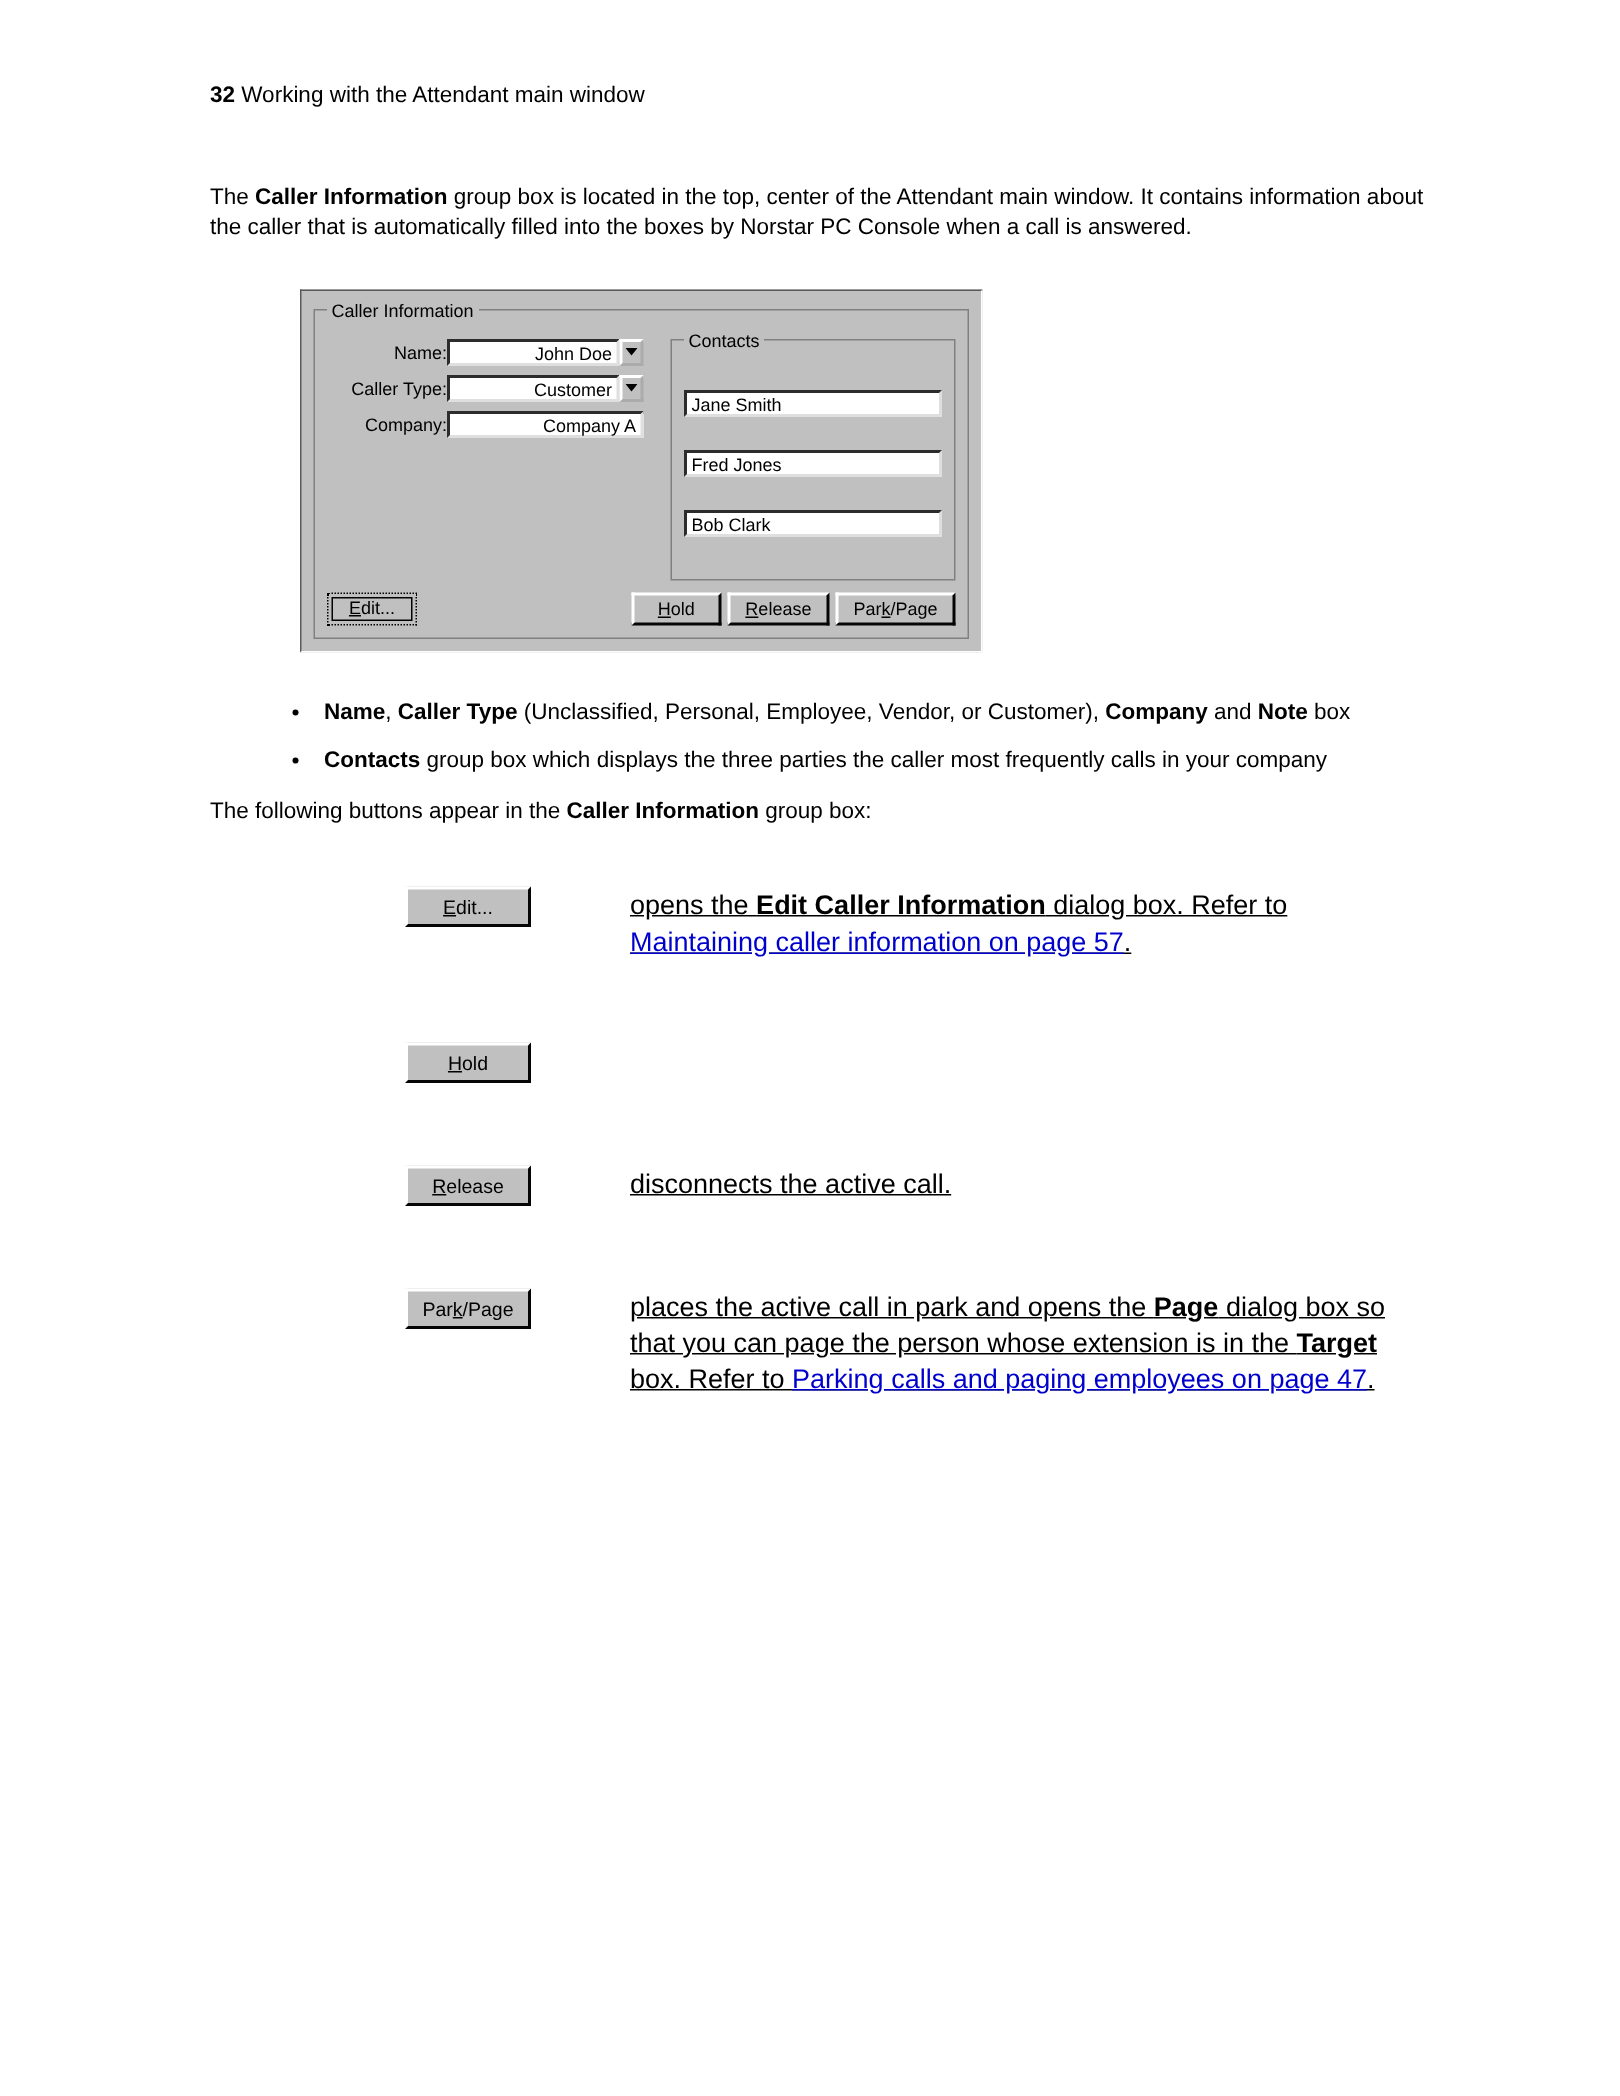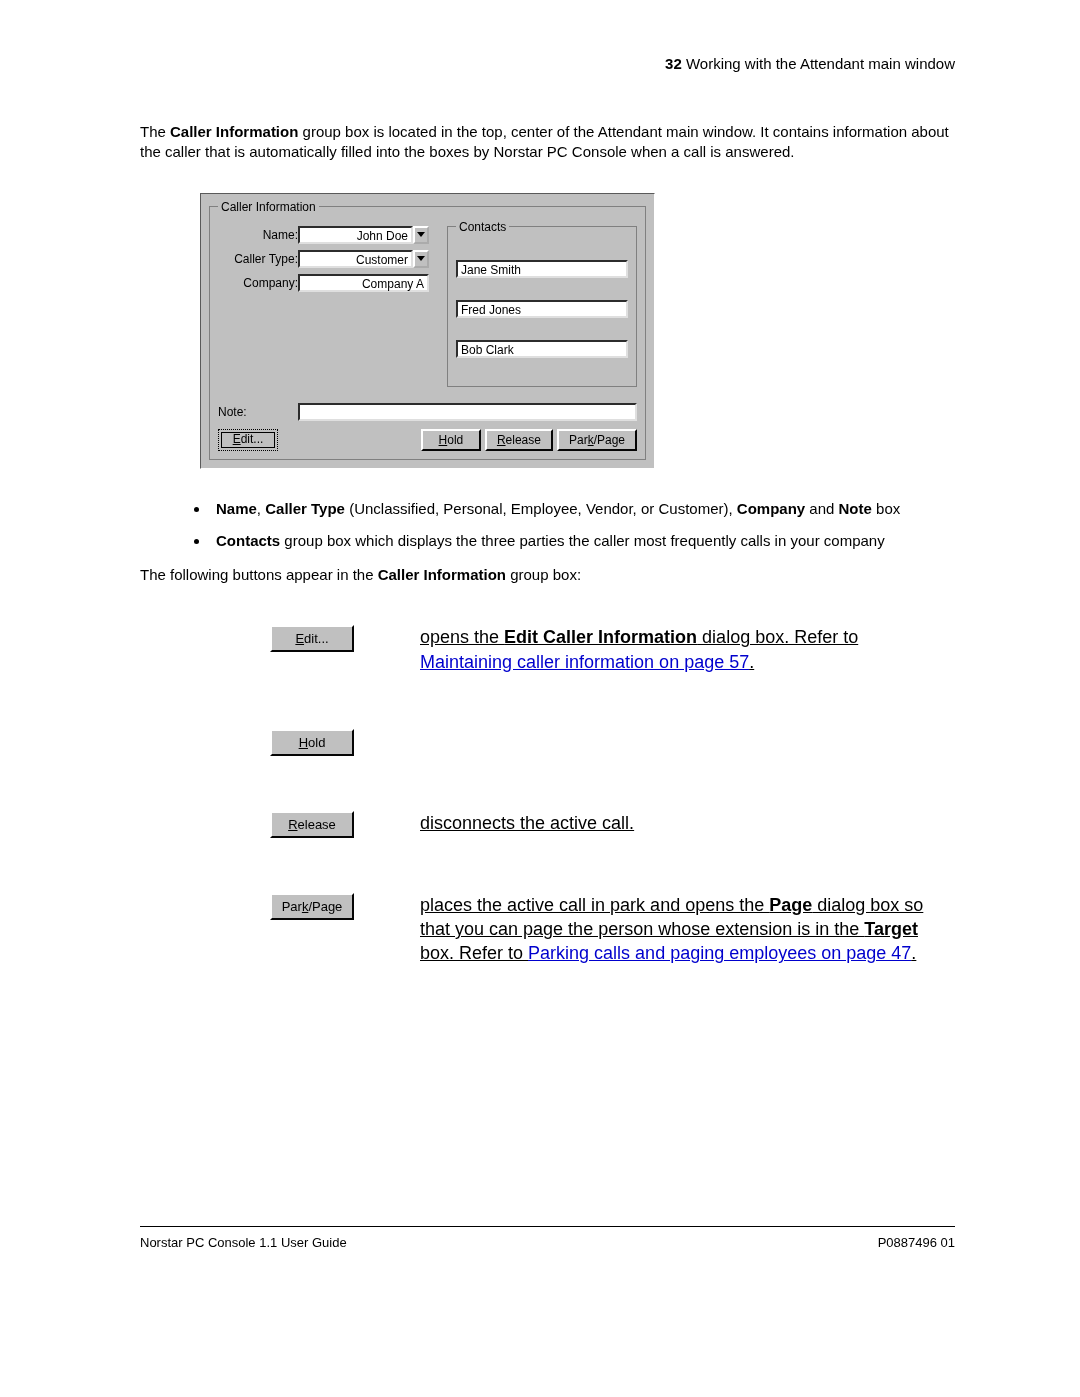--- a/index.html
+++ b/index.html
@@ -12,21 +12,20 @@
   }
   .page {
     padding: 55px 125px 40px 140px;
     min-height: 1300px;
     box-sizing: border-box;
     position: relative;
   }
   .header-line {
     font-size: 15px;
     margin-bottom: 50px;
-    text-align: right;
   }
   .header-line .pgnum { font-weight: bold; }
   h2.heading {
     font-size: 22px;
     font-weight: bold;
     margin: 0 0 18px 0;
   }
   p.body {
     font-size: 15px;
     line-height: 1.35;
@@ -240,24 +239,20 @@
           <div class="right-col">
             <fieldset class="grp contacts-box" style="padding:4px 8px 6px 8px;">
               <legend>Contacts</legend>
               <div class="sunken">Jane Smith</div>
               <div class="sunken">Fred Jones</div>
               <div class="sunken">Bob Clark</div>
             </fieldset>
           </div>
         </div>
 
-        <div class="field-row" style="margin-top:16px;">
-          <label>Note:</label>
-          <div class="sunken"></div>
-        </div>
 
         <div class="btn-row">
           <div class="btn focus-btn"><span class="ul">E</span>dit...</div>
           <div class="spacer"></div>
           <div class="btn"><span class="ul">H</span>old</div>
           <div class="btn"><span class="ul">R</span>elease</div>
           <div class="btn">Par<span class="ul">k</span>/Page</div>
         </div>
       </fieldset>
     </div>
@@ -304,18 +299,14 @@
     <div class="btable-row" style="margin-bottom:0;">
       <div class="btn-cell">
           <div class="btn-big">Par<span class="ul">k</span>/Page</div>
         </div>
       <div class="desc">
         <span>places the active call in park and opens the </span><span class="bold">Page</span><span> dialog box so that you can page the person whose extension is in the </span><span class="bold">Target</span><span> box. Refer to </span><span class="link">Parking calls and paging employees on page 47</span><span>.</span>
       </div>
     </div>
   </div>
 
-  <div class="footer">
-    <span>Norstar PC Console 1.1 User Guide</span>
-    <span>P0887496 01</span>
-  </div>
 
 </div>
 
 </body></html>

